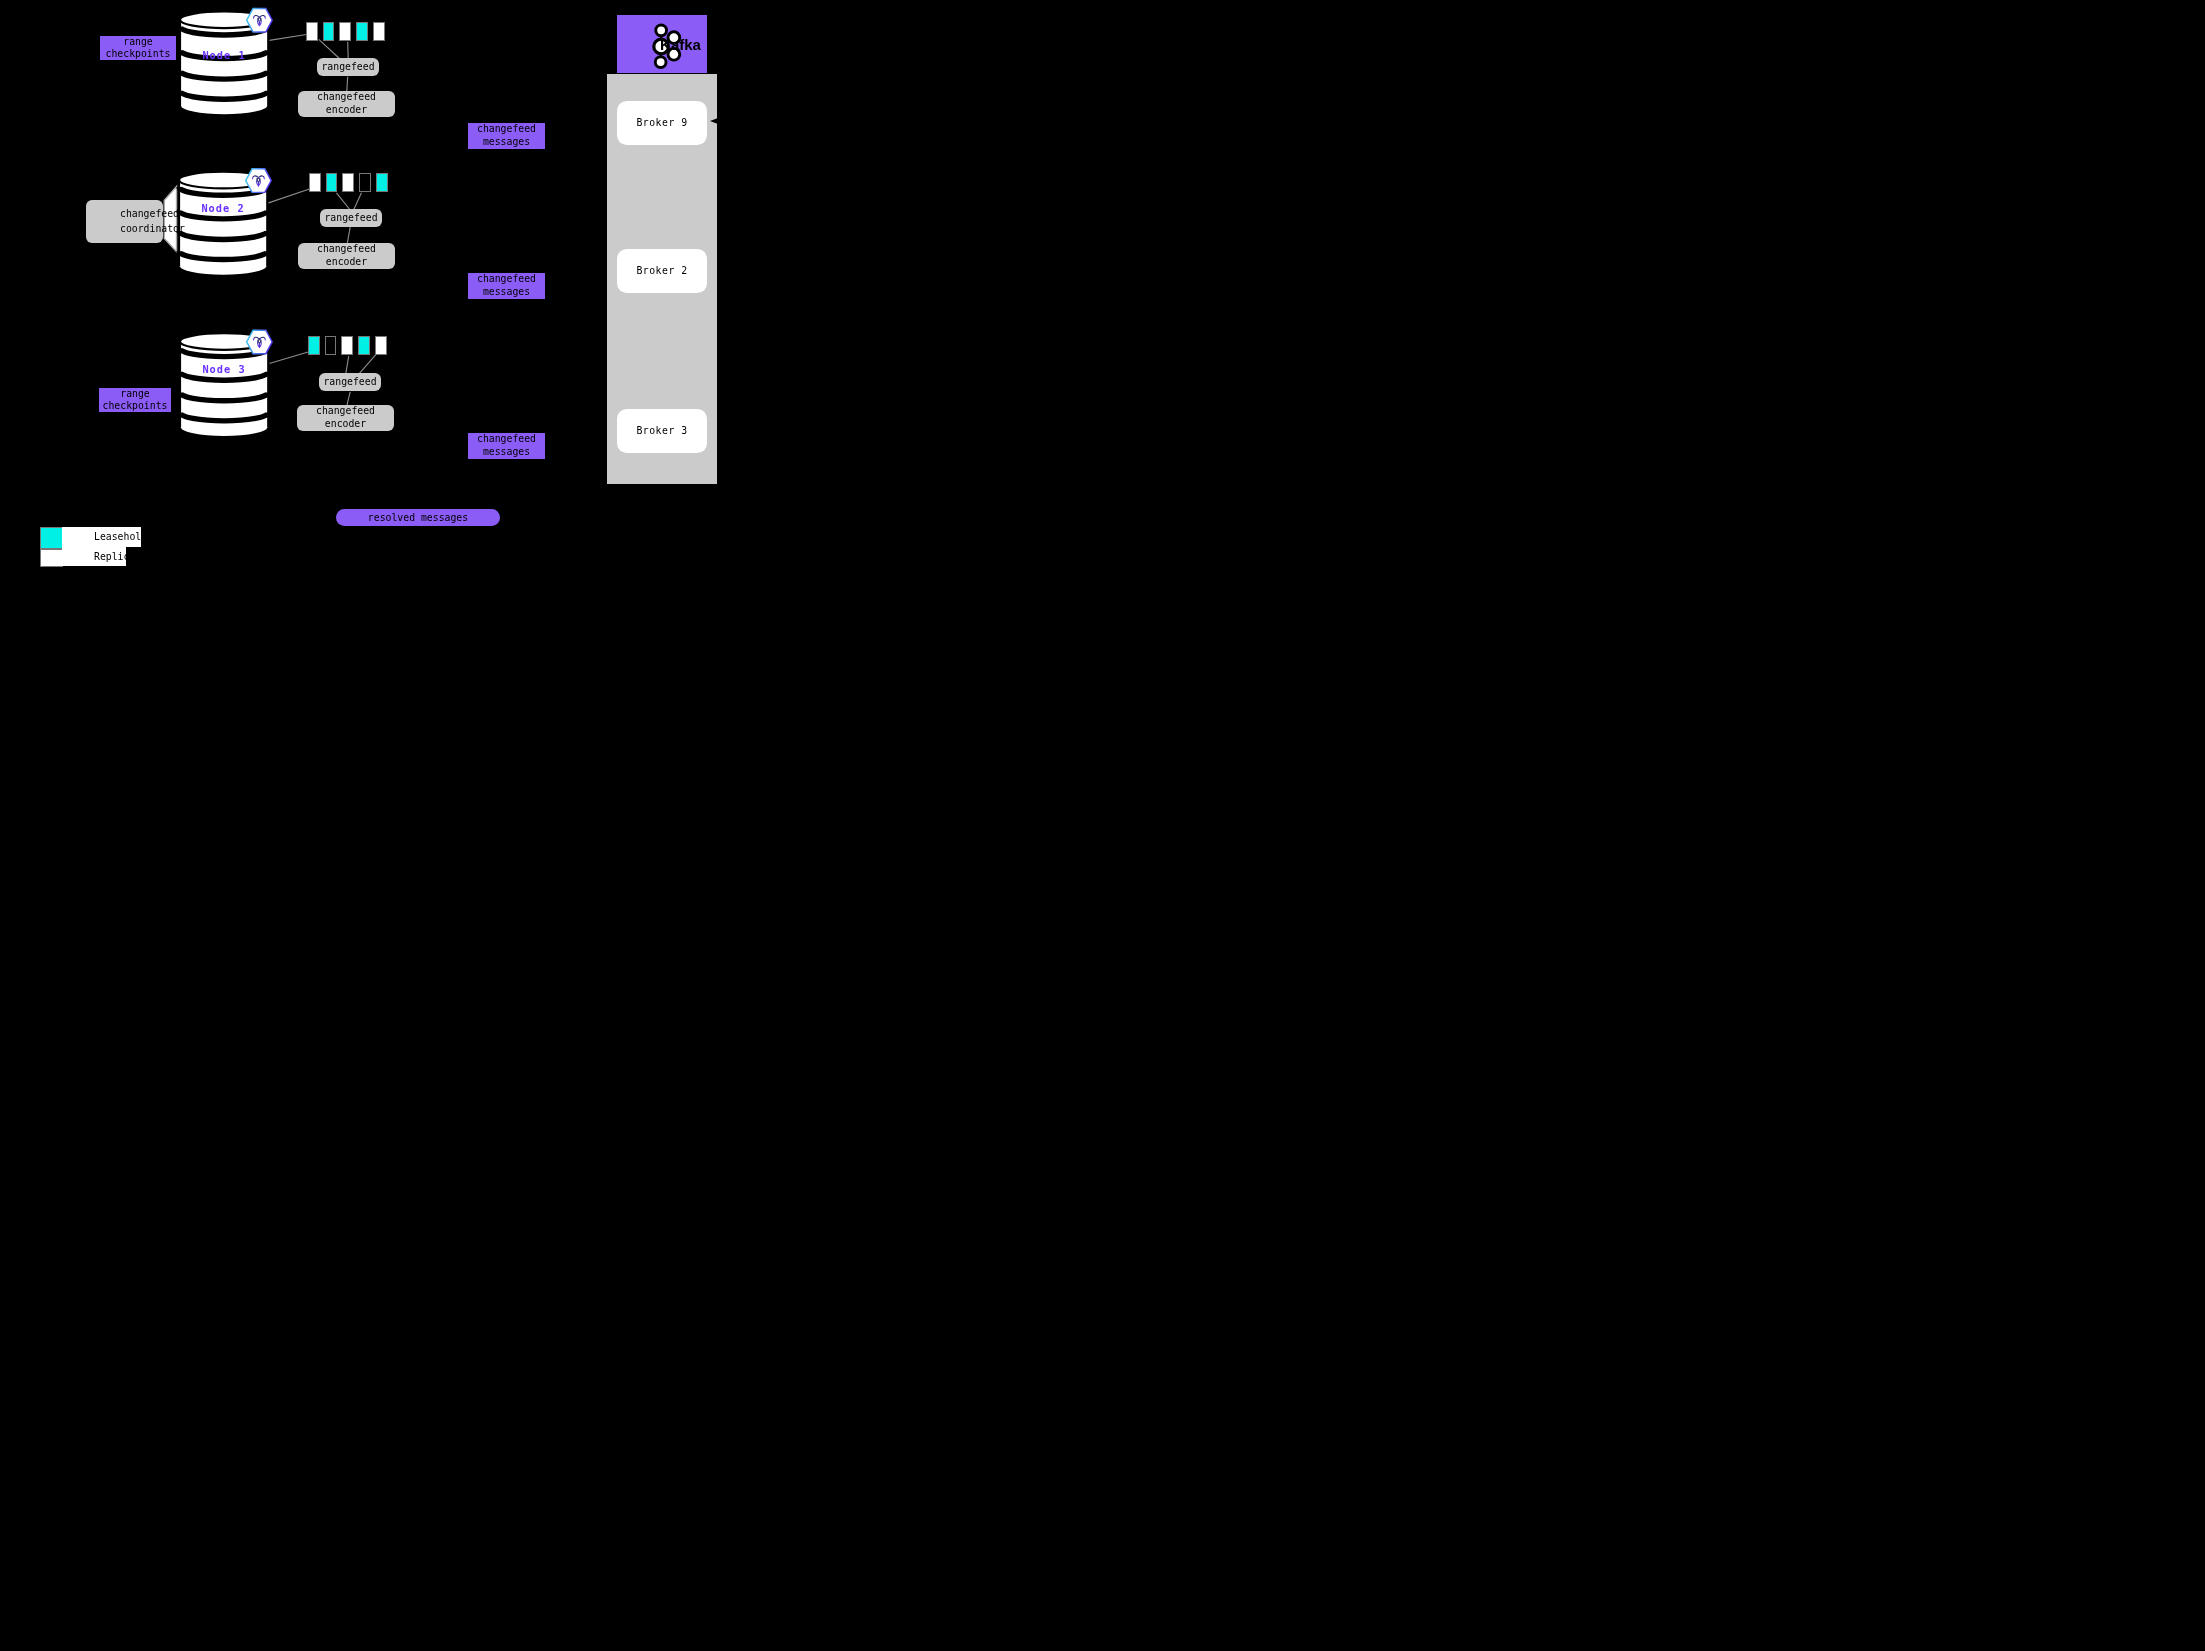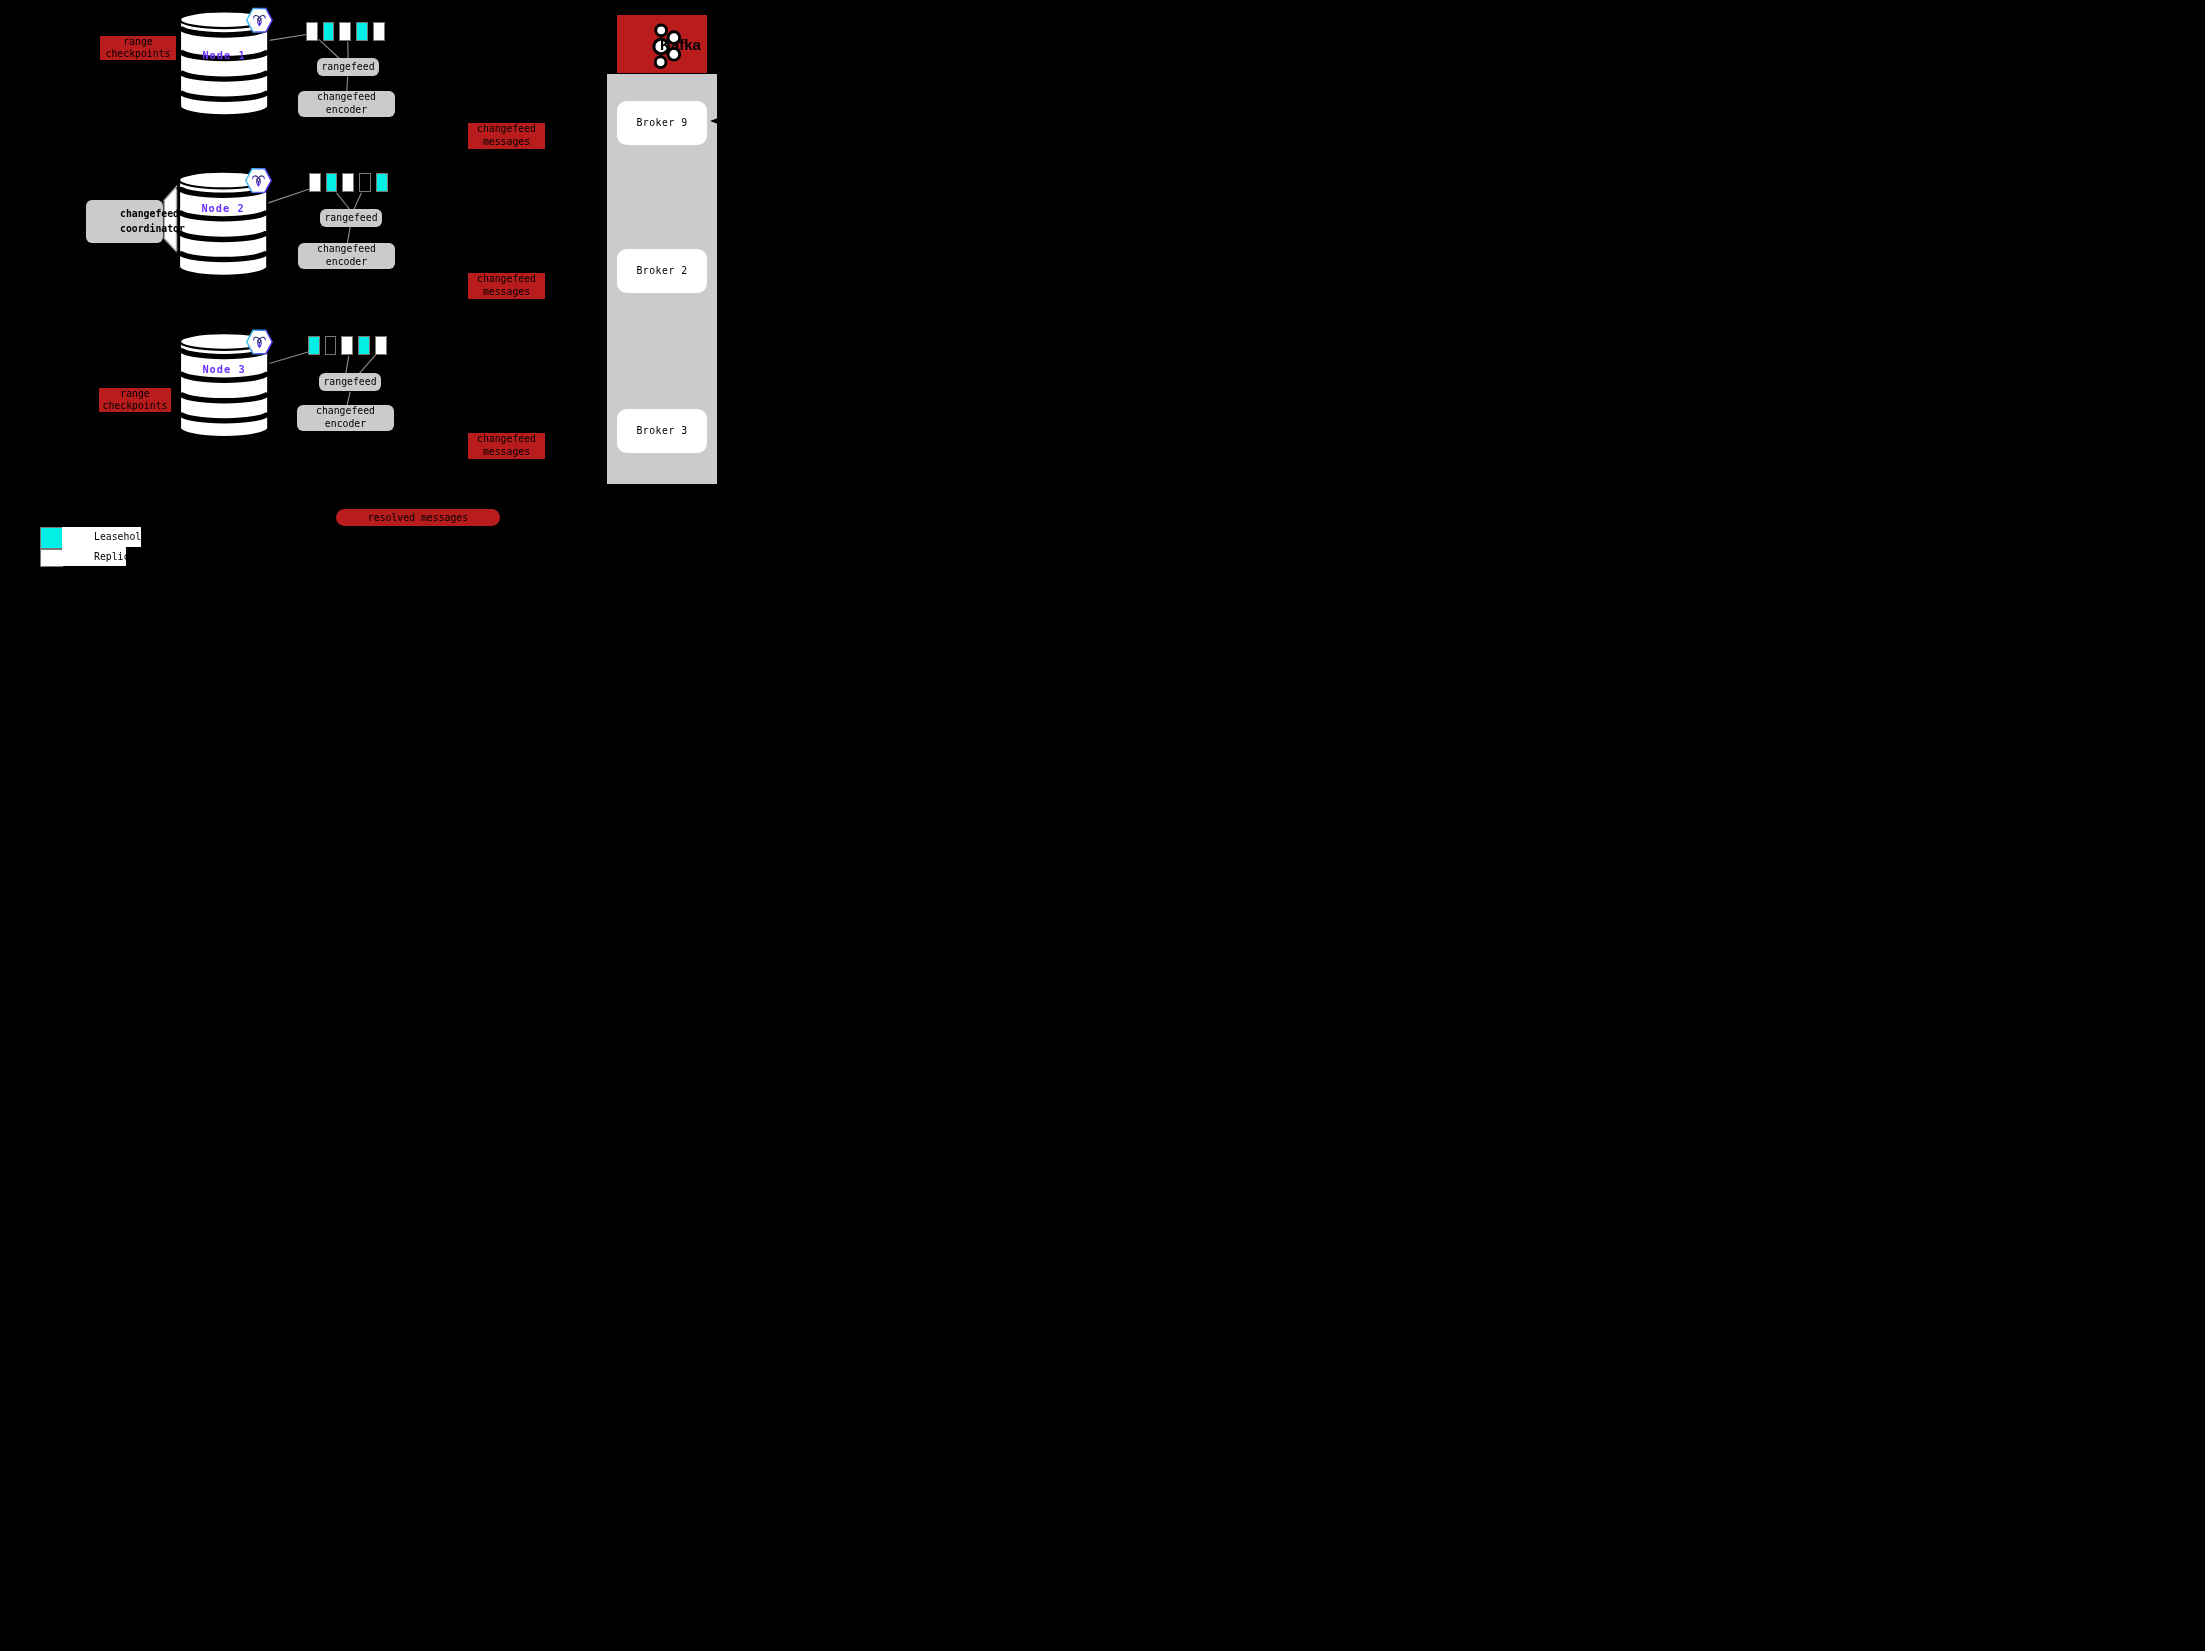--- a/index.html
+++ b/index.html
@@ -5,33 +5,33 @@
 <style>
   :root{
     --bg:#000000; --teal:#00F0E6; --purple:#6933FF; --panel:#CBCBCB;
     --boxgray:#CBCBCB; --line:#8C8C8C; --rborder:#777777;
   }
   html,body{margin:0;padding:0;background:var(--bg);}
   #stage{position:relative;width:769px;height:576px;background:var(--bg);overflow:hidden;
          font-family:"DejaVu Sans Mono","Liberation Mono",monospace;}
   #shapes{position:absolute;left:0;top:0;}
   .abs{position:absolute;box-sizing:border-box;}
-  .whitebox{background:#b91c1c;color:#000;text-align:center;}
+  .whitebox{background:#8b5cf6;color:#000;text-align:center;}
   .graybox{background:var(--boxgray);color:#000;text-align:center;border-radius:6px;}
   .lbl2{font-size:9.8px;line-height:12.7px;display:flex;flex-direction:column;justify-content:center;}
   .lbl1{font-size:9.8px;}
   .node-label{color:var(--purple);font-weight:bold;font-size:10.3px;letter-spacing:1px;text-align:center;}
   .range-row{display:flex;gap:4.9px;}
   .rbox{width:11.8px;height:18.6px;border:1px solid var(--rborder);box-sizing:border-box;}
   .rbox.leaseholder{background:var(--teal);}
   .rbox.replica{background:#fff;}
   .rbox.empty{background:transparent;}
   .broker{left:617px;width:90px;height:44px;border-radius:9.8px;background:#fff;color:#000;
           font-size:9.8px;letter-spacing:0.5px;line-height:44px;text-align:center;}
-  .coord{font-weight:bold;padding-left:34px;}
+  .coord{font-weight:normal;padding-left:34px;}
   #kafka-word{font-family:"Liberation Sans","DejaVu Sans",sans-serif;font-weight:bold;
               font-size:15px;color:#000;}
   #resolved{border-radius:8.3px;line-height:17px;}
   .swatch{width:22.6px;border:1.5px solid var(--rborder);}
   .legend-lab{color:#000;background:#fff;font-size:9.8px;text-align:center;padding-left:32px;}
   #arrowhead1{width:0;height:0;border-top:3.9px solid transparent;border-bottom:3.9px solid transparent;
               border-right:8.3px solid #000;z-index:5;}
 </style>
 </head>
 <body>

